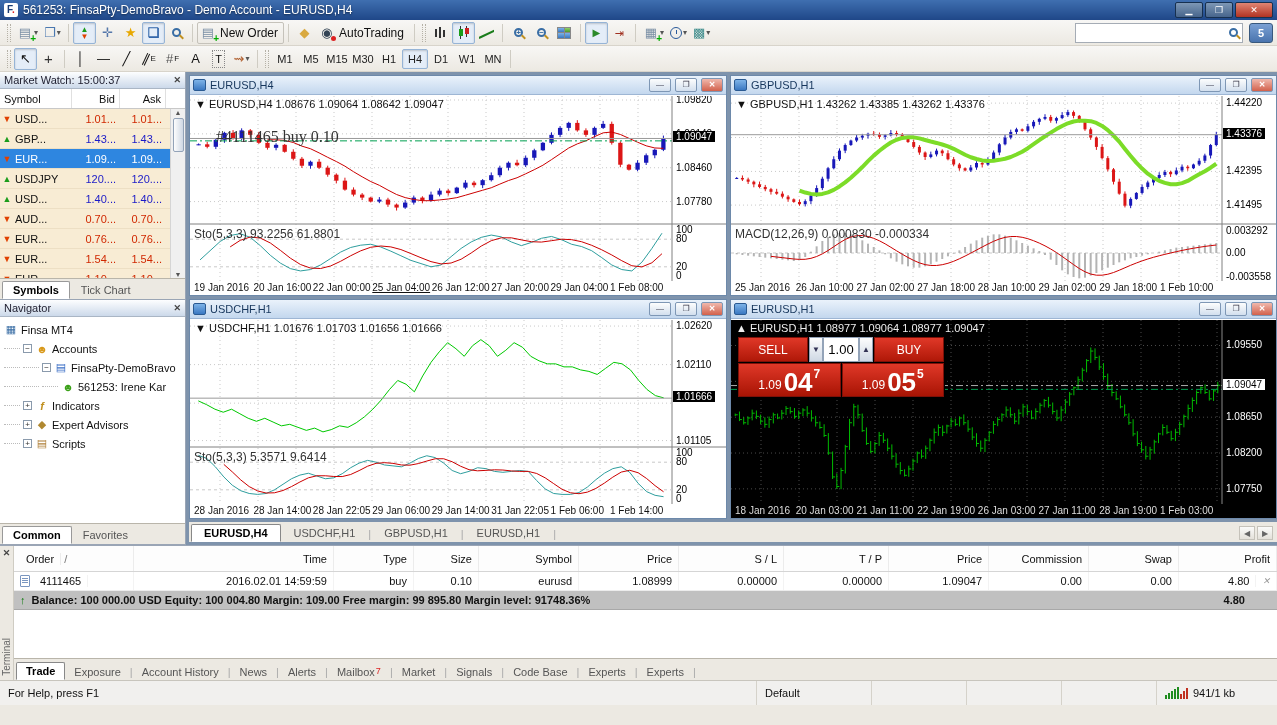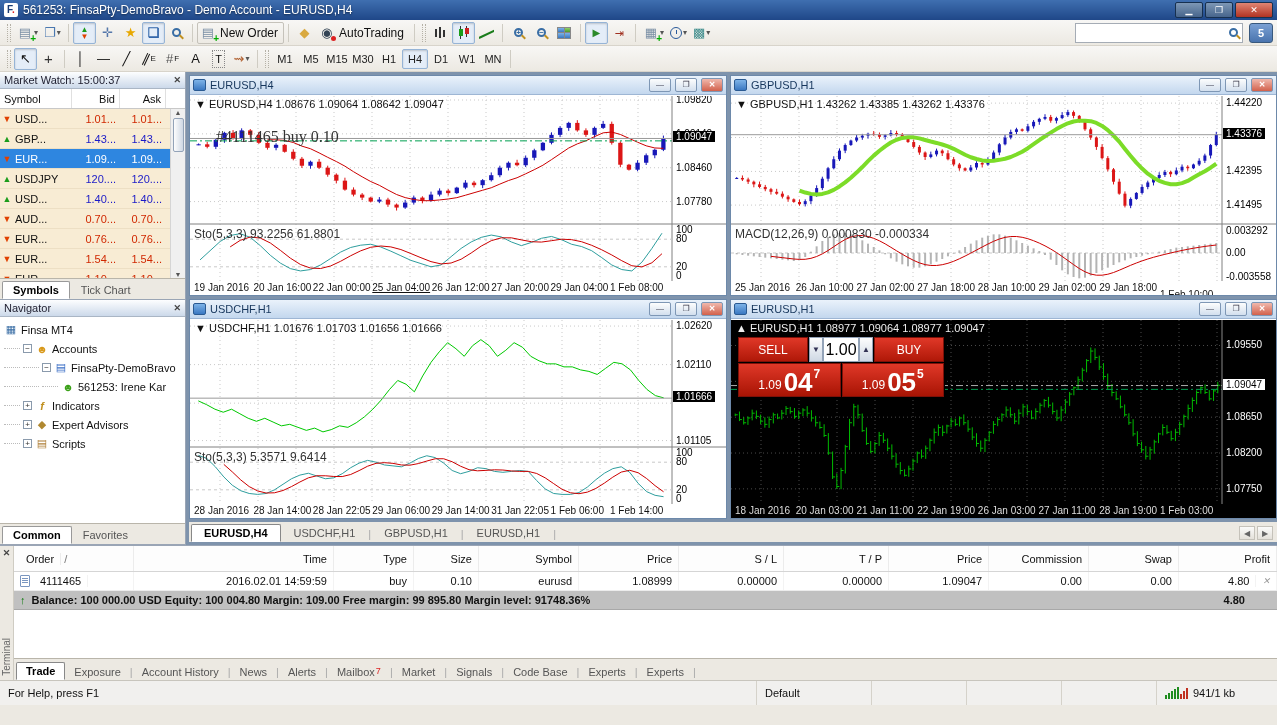--- a/index.html
+++ b/index.html
@@ -112,21 +112,21 @@
 .t-label{position:absolute;font-size:10px;color:#111;white-space:nowrap;}
 .t-label.dk{color:#ddd;}
 .ind-label{position:absolute;font-size:12px;color:#333;z-index:2;}
 .trade-label{position:absolute;font-size:16px;z-index:2;font-family:Liberation Serif, serif;}
 
 .trade-panel{position:absolute;left:6px;top:16px;z-index:5;width:208px;background:#000;padding:1px;}
 .tp-row1{display:flex;gap:1px;height:25px;}
 .tp-sell-btn,.tp-buy-btn{flex:1;background:linear-gradient(#e03828,#b01808);color:#fff;font-size:12px;display:flex;align-items:center;justify-content:center;border:1px solid #801008;}
 .tp-vol{display:flex;width:64px;}
 .tp-dn,.tp-up{width:14px;background:linear-gradient(#fdfdfd,#cfd8e4);border:1px solid #93a3b8;font-size:8px;text-align:center;line-height:23px;color:#335;}
-.tp-input{width:36px;border:1px solid #93a3b8;text-align:center;font-size:16px;}
+.tp-input{width:36px;border:1px solid #93a3b8;text-align:center;font-size:13px;}
 .tp-row2{display:flex;gap:1px;margin-top:1px;height:34px;}
 .tp-price{flex:1;background:linear-gradient(#e03828,#a81404);border:1px solid #801008;color:#fff;display:flex;align-items:flex-end;justify-content:center;padding-bottom:1px;}
 .tp-small{font-size:12px;margin:0 2px 3px 0;}
 .tp-big{font-size:26px;font-weight:bold;line-height:26px;}
 .tp-price sup{font-size:12px;font-weight:bold;margin:0 0 14px 1px;}
 
 .charttabs{grid-column:1/3;background:#ece9e2;display:flex;align-items:flex-end;padding-left:2px;}
 .ctab{padding:2px 12px;font-size:11px;color:#555;border:1px solid transparent;display:flex;align-items:center;}
 .ctab.active{background:#fff;border:1px solid #888;border-bottom-color:#fff;color:#000;font-weight:bold;border-radius:2px 2px 0 0;}
 .ctab-sep{color:#aaa;padding:2px 0;}
@@ -957,21 +957,21 @@
             <div class="sc-label" style="left: 495px; top: 151px;">0.00</div>
             <div class="sc-label" style="left: 495px; top: 174.72px;">-0.003558</div>
             <div class="ind-label" style="left: 4px; top: 131px;">MACD(12,26,9) 0.000830 -0.000334</div>
             <div class="t-label" style="left: 4px; top: 186px;">25 Jan 2016</div>
             <div class="t-label" style="left: 64.7143px; top: 186px;">26 Jan 10:00</div>
             <div class="t-label" style="left: 125.429px; top: 186px;">27 Jan 02:00</div>
             <div class="t-label" style="left: 186.143px; top: 186px;">27 Jan 18:00</div>
             <div class="t-label" style="left: 246.857px; top: 186px;">28 Jan 10:00</div>
             <div class="t-label" style="left: 307.571px; top: 186px;">29 Jan 02:00</div>
             <div class="t-label" style="left: 368.286px; top: 186px;">29 Jan 18:00</div>
-            <div class="t-label" style="left: 429px; top: 186px; margin-top: 7px;">1 Feb 10:00</div>
+            <div class="t-label" style="left: 429px; top: 186px;">1 Feb 10:00</div>
           </div>
       </div>
 
       <div class="chartwin">
         <div class="cw-title">
           <span class="cw-ico"></span>
           <span class="cw-name">USDCHF,H1</span>
           <span class="cwbtn">—</span>
           <span class="cwbtn">❐</span>
           <span class="cwbtn close">✕</span>

